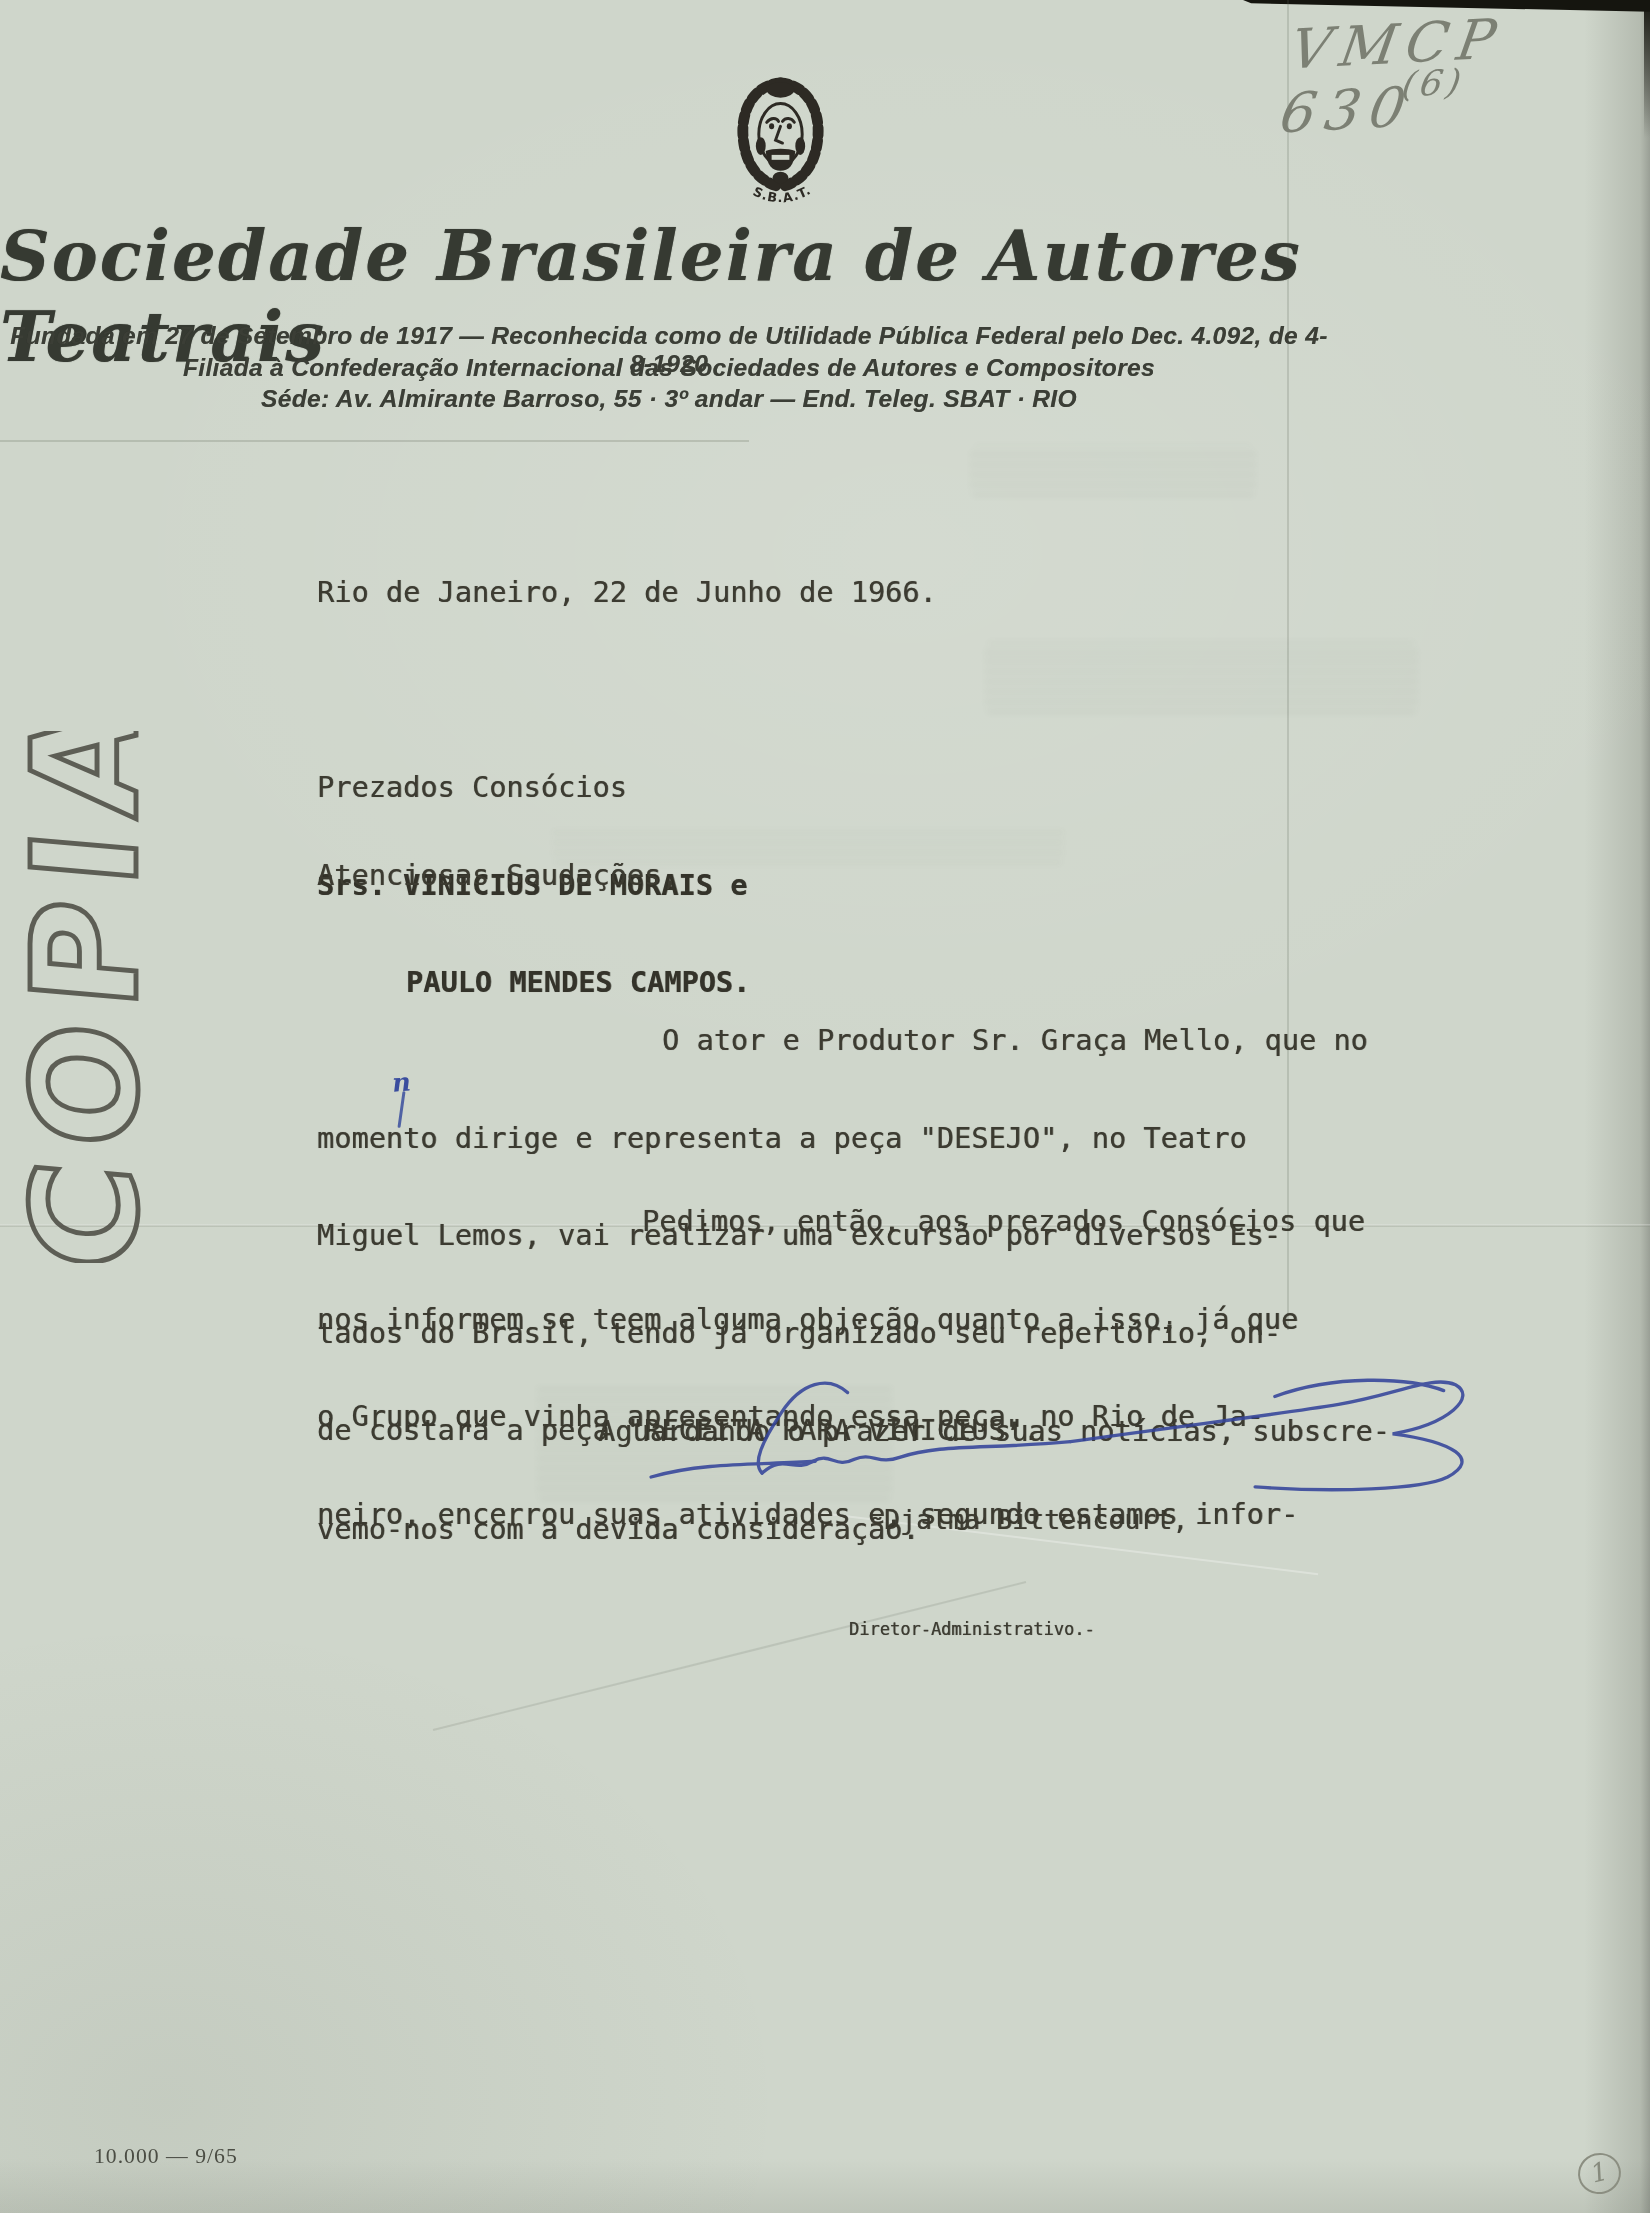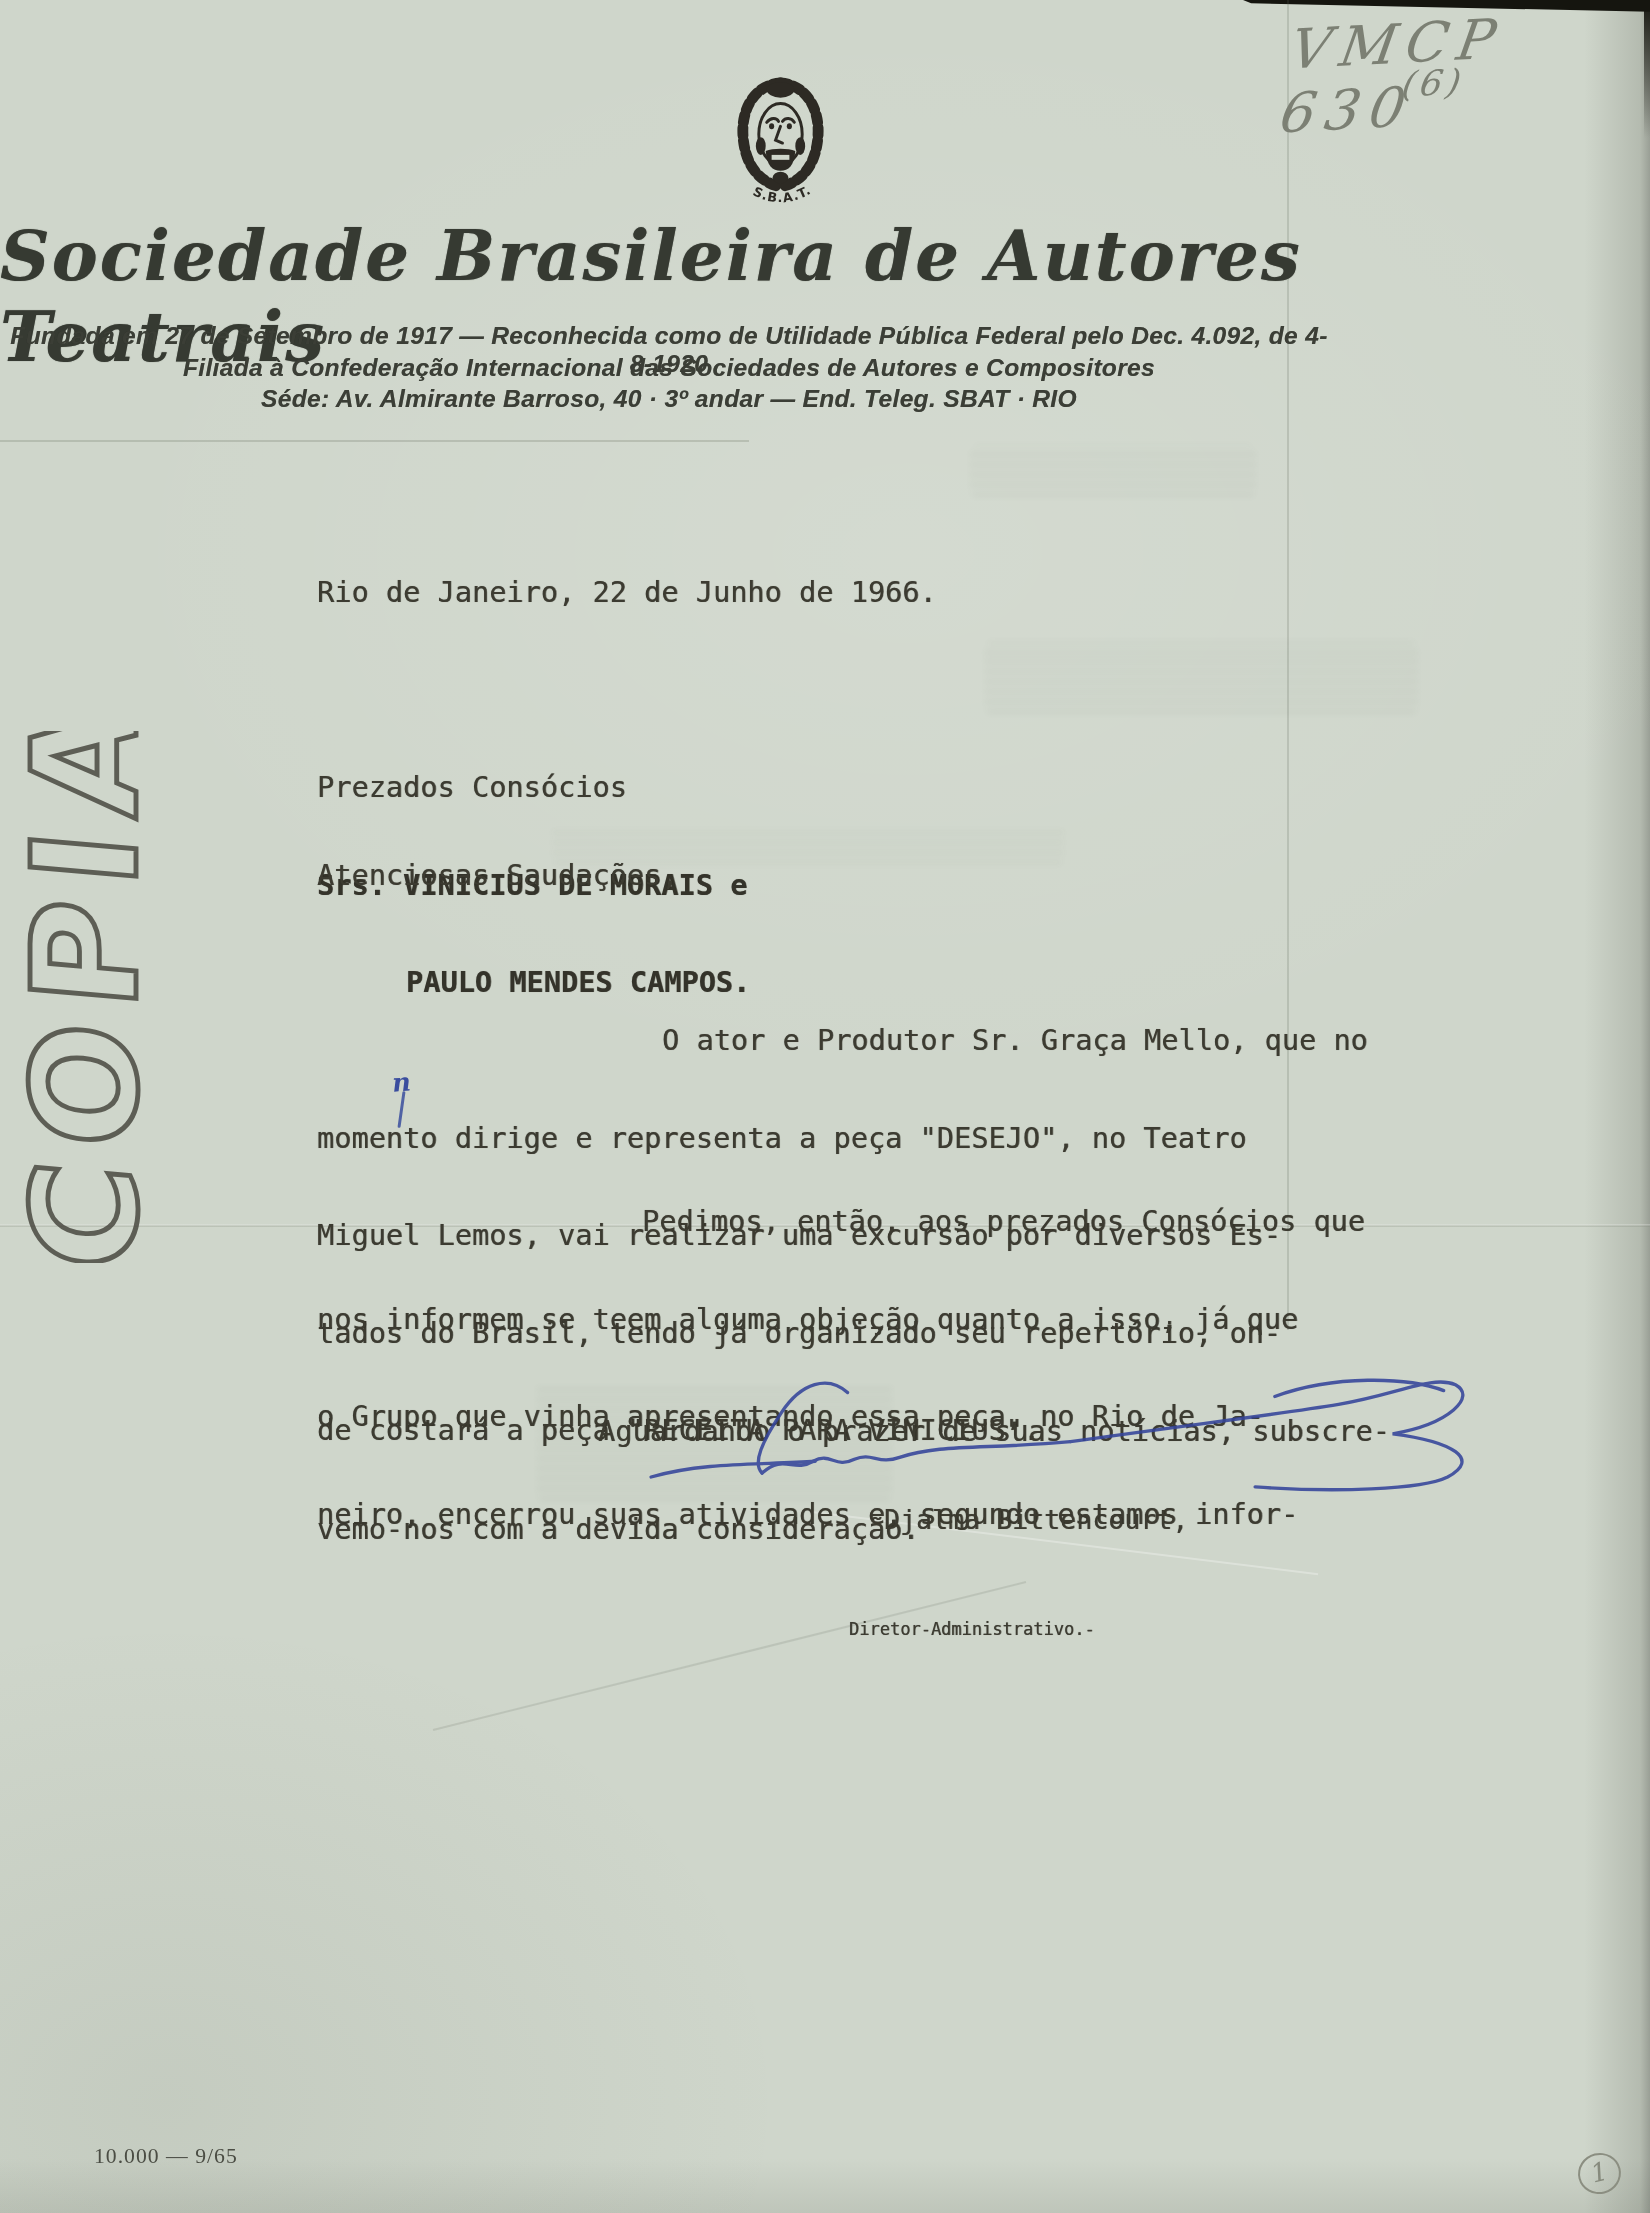--- a/index.html
+++ b/index.html
@@ -124,21 +124,21 @@
     <rect x="39" y="81" width="18" height="5" fill="#cfd6cb"></rect>
     <path id="sbat-arc" d="M14,118 Q48,140 82,118" fill="none"></path>
     <text font-family="DejaVu Sans, sans-serif" font-size="13" font-weight="bold" fill="#2d2a24" letter-spacing="1">
       <textPath href="#sbat-arc" startOffset="6">S.B.A.T.</textPath>
     </text>
   </svg>
 
   <div class="abs org-name">Sociedade Brasileira de Autores Teatrais</div>
   <div class="abs lh-line lh1">Fundada em 27 de Setembro de 1917 — Reconhecida como de Utilidade Pública Federal pelo Dec. 4.092, de 4-8-1920</div>
   <div class="abs lh-line lh2">Filiada à Confederação Internacional das Sociedades de Autores e Compositores</div>
-  <div class="abs lh-line lh3">Séde: Av. Almirante Barroso, 40 · 3º andar — End. Teleg. SBAT · RIO</div>
+  <div class="abs lh-line lh3">Séde: Av. Almirante Barroso, 55 · 3º andar — End. Teleg. SBAT · RIO</div>
 
   <div class="abs tw" style="left:317px;top:576px">Rio de Janeiro, 22 de Junho de 1966.</div>
 
   <div class="abs tw" style="left:317px;top:706px">
     <div>Prezados Consócios</div>
     <div class="b">Srs. VINICIUS DE MORAIS e</div>
     <div class="b ind-small">PAULO MENDES CAMPOS.</div>
   </div>
 
   <div class="abs tw" style="left:317px;top:859px">Atenciosas Saudações,</div>

